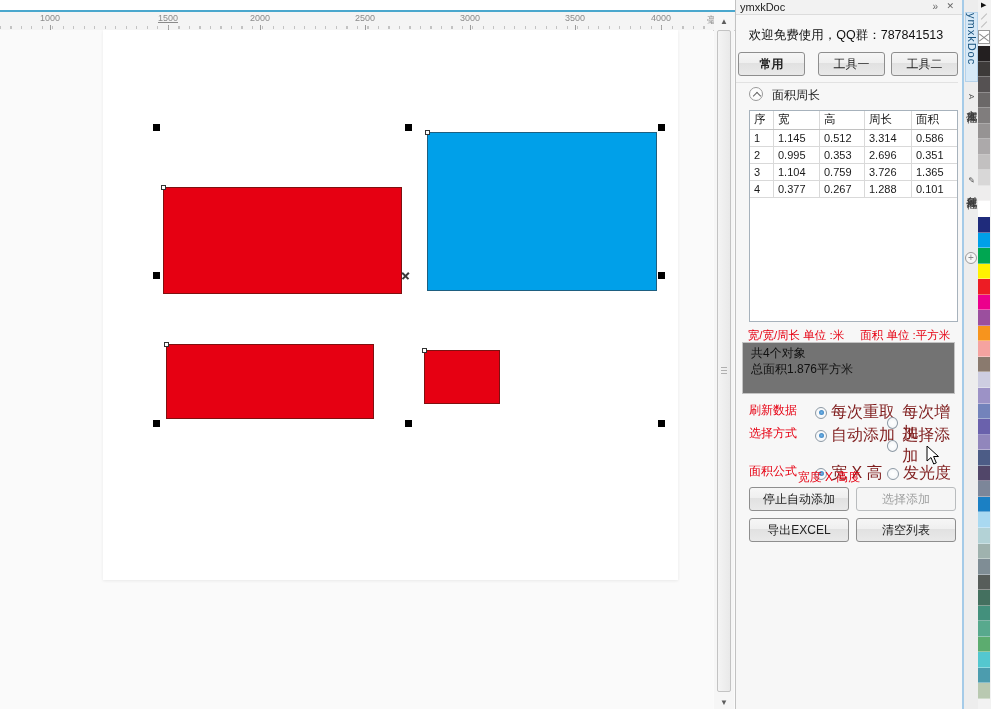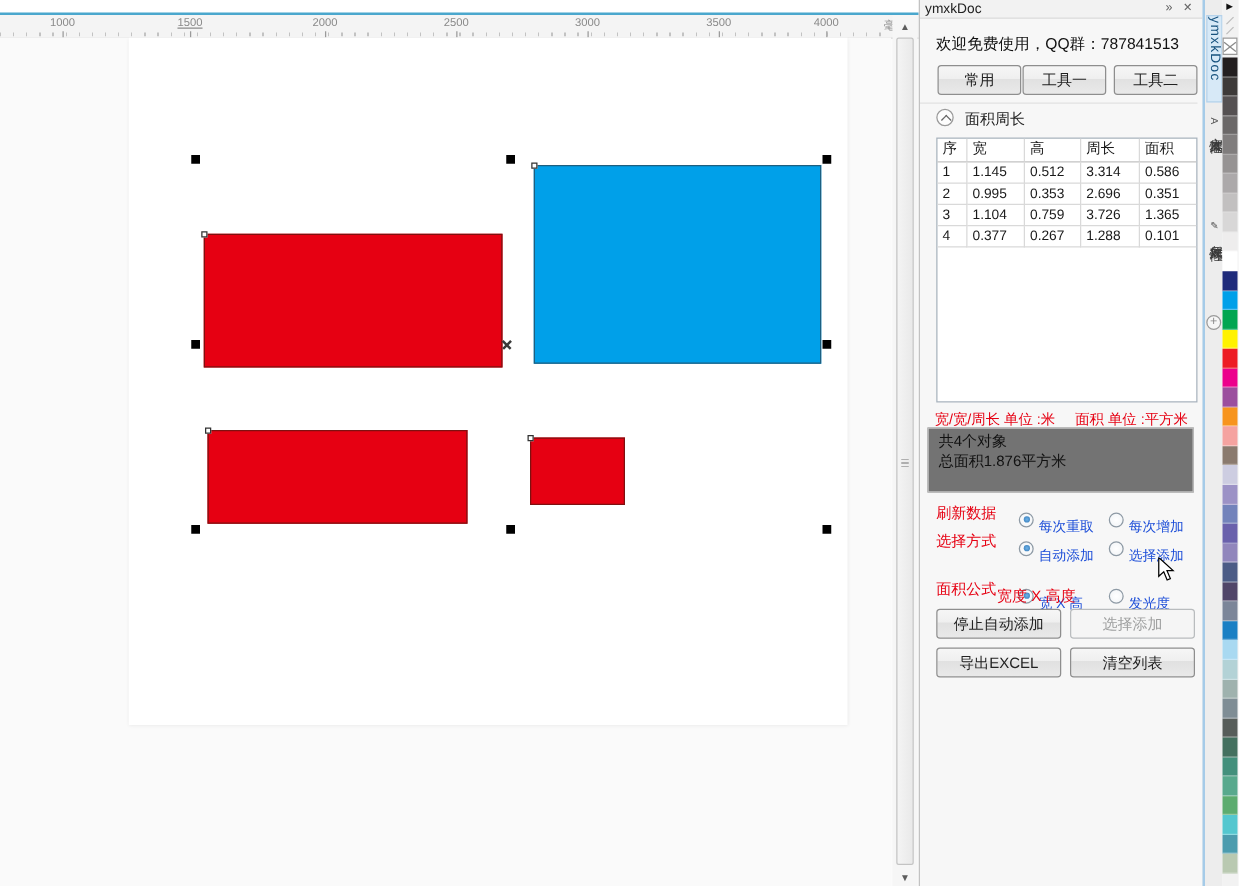--- a/index.html
+++ b/index.html
@@ -57,21 +57,21 @@
   .units-note{position:absolute;left:0;right:0;top:328px;text-align:center;color:#E60012;font-size:11.5px;}
   .units-note span{margin:0 8px;}
   .sum-box{position:absolute;left:6px;top:342px;width:213px;height:52px;background:#737373;border:1px solid #C3C3C3;box-sizing:border-box;padding:2px 0 0 8px;}
   .sum-box div{font-size:12px;line-height:16px;color:#111;}
 
   .opt-row{position:absolute;left:0;right:0;height:18px;}
   .opt-lab{position:absolute;left:13px;top:1px;color:#E60012;font-size:12px;}
   .opt-choice{position:absolute;top:1px;display:flex;align-items:center;}
   .radio{width:12px;height:12px;border:1px solid #8E9AA5;border-radius:50%;background:radial-gradient(#FFF,#F0F3F6);box-sizing:border-box;position:relative;margin-right:4px;}
   .radio.sel::after{content:"";position:absolute;left:2.5px;top:2.5px;width:5px;height:5px;border-radius:50%;background:radial-gradient(#6FB3E8,#2F76B5);}
-  .opt-choice .ch-lab{font-size:11px;color:#1d4ed8;margin-top:12px;}
+  .opt-choice .ch-lab{font-size:16px;color:#7f1d1d;}
   .c1{left:79px;} .c2{left:151px;}
 
   .formula-note{position:absolute;left:0;right:40px;top:469px;text-align:center;color:#E60012;font-size:12px;}
   .act-btn{position:absolute;width:100px;height:24px;line-height:22px;text-align:center;
     background:linear-gradient(#F6F6F6,#EFEFEF 45%,#E1E1E1 46%,#E9E9E9);border:1px solid #8E8E8E;border-radius:3px;box-sizing:border-box;font-size:12px;color:#222;}
   .act-btn.disabled{background:#F5F5F5;border-color:#B9BCBE;color:#9FA0A0;}
 
   
   .docker{position:absolute;left:962px;top:0;width:16px;height:709px;background:#EDEDED;border-left:2px solid #A5CBE8;box-sizing:border-box;}
   .dtab{position:absolute;left:1px;width:13px;writing-mode:vertical-rl;font-size:11px;letter-spacing:1px;color:#3A3A3A;display:flex;align-items:center;}
@@ -97,21 +97,21 @@
 <body>
 
 <div id="stage">
 
   <div class="top-strip"></div>
   <div class="top-blue-line"></div>
 
   <div class="ruler">
     <span class="unit-label">毫米</span>
   <span class="r-label" style="left: 50px;">1000<i></i></span>
-      <span class="r-label" style="left: 152px; text-decoration: underline;">1500<i></i></span>
+      <span class="r-label" style="left: 168px; text-decoration: underline;">1500<i></i></span>
       <span class="r-label" style="left: 260px;">2000<i></i></span>
       <span class="r-label" style="left: 365px;">2500<i></i></span>
       <span class="r-label" style="left: 470px;">3000<i></i></span>
       <span class="r-label" style="left: 575px;">3500<i></i></span>
       <span class="r-label" style="left: 661px;">4000<i></i></span>
     </div>
 
   <div class="draw-area">
     <div class="page"></div>
     <div id="shape-layer">
@@ -145,21 +145,21 @@
 
   <div class="panel">
     <div class="p-titlebar">
       <span class="p-title">ymxkDoc</span>
       <span class="p-ico" style="right:24px;">»</span>
       <span class="p-ico" style="right:8px;font-size:9px;">✕</span>
     </div>
 
     <div class="welcome">欢迎免费使用，QQ群：787841513</div>
 
-    <div class="tabbtn" style="left:14px;">常用</div>
+    <div class="tabbtn" style="left:2px;font-weight:bold;">常用</div>
     <div class="tabbtn" style="left:82px;font-family:Liberation Serif, serif;">工具一</div>
     <div class="tabbtn" style="left:155px;">工具二</div>
 
     <div class="sec-hdr" style="top:82px;">
       <span class="circ">
           <span class="chev up"></span>
         </span>
       <span class="sec-lab">面积周长</span>
     </div>
 

